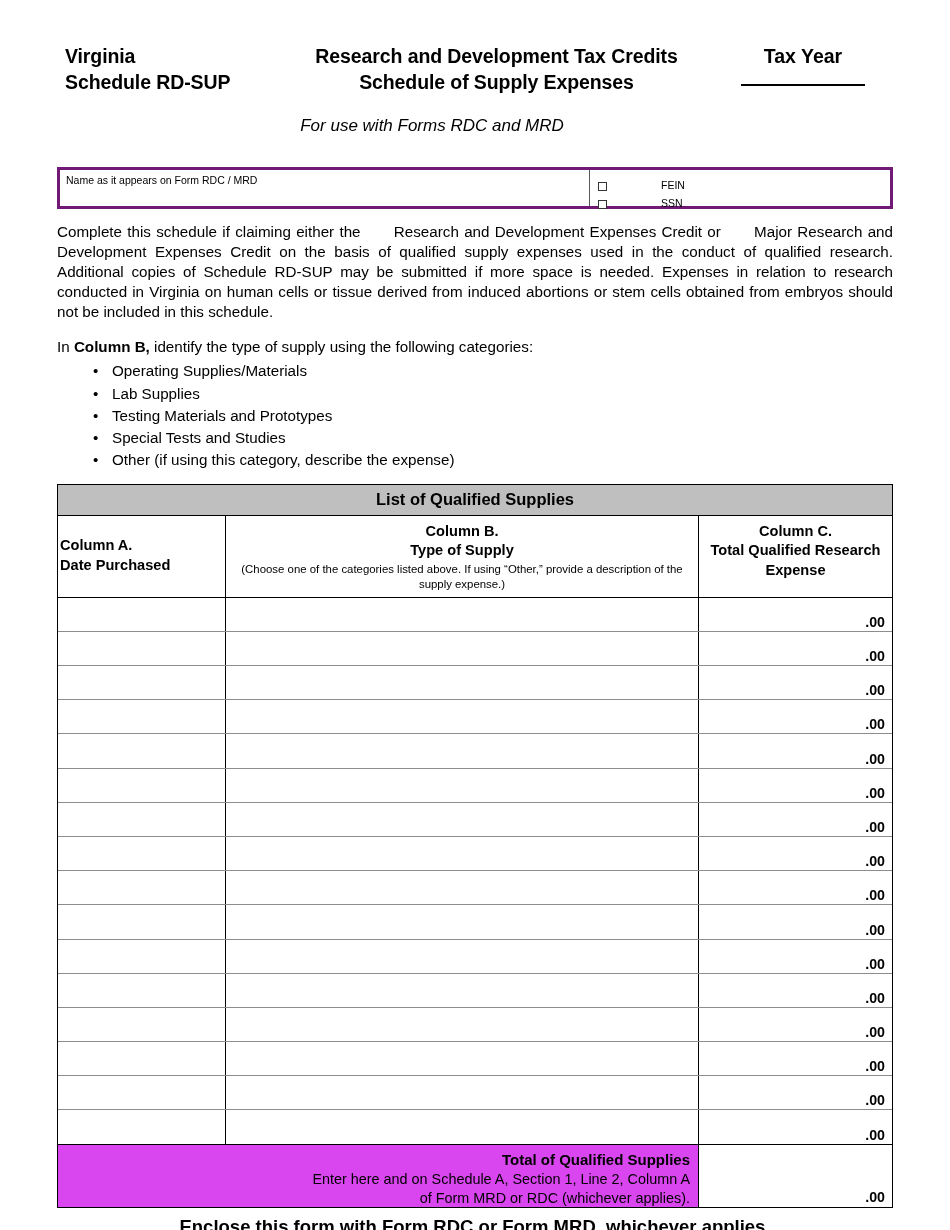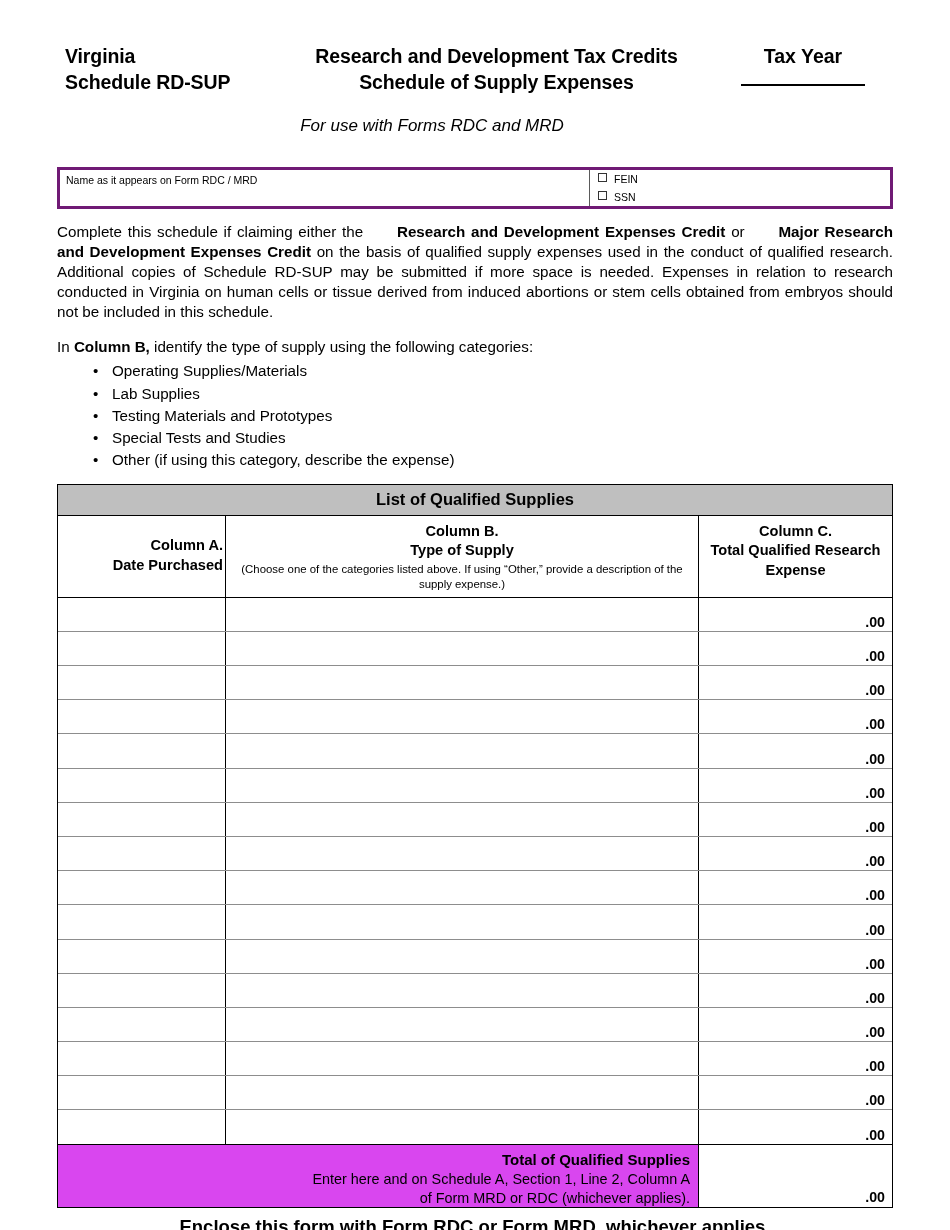--- a/index.html
+++ b/index.html
@@ -81,41 +81,42 @@
     font-size: 10.5px;
   }
   .namebox-right {
     width: 301px;
     border-left: 1px solid #5a5a5a;
     box-sizing: border-box;
     padding: 3px 0 0 8px;
   }
   .cbrow {
     display: flex;
-    align-items: flex-start;
+    align-items: flex-end;
     height: 18px;
     font-size: 10.5px;
+    gap: 47px;
   }
   .cbox {
     width: 9px;
     height: 9px;
     border: 1px solid #333;
     margin-right: 7px;
     background: #fff;
     box-sizing: border-box;
   }
 
   
   .para {
     margin-top: 13px;
     font-size: 15.2px;
     line-height: 1.31;
     text-align: justify;
   }
-  .para b { font-weight: bold; padding-left: 28px; }
+  .para b { font-weight: normal; padding-left: 28px; }
   .lead {
     margin-top: 12px;
     font-size: 15.2px;
     line-height: 1.3;
   }
   .bullets {
     margin: 4px 0 0 0;
     padding: 0;
     list-style: none;
   }
@@ -146,21 +147,21 @@
     padding: 5px 0 6px 0;
   }
   .colhead {
     display: flex;
     border-bottom: 1.2px solid #000;
   }
   .ch-a {
     width: 168px;
     box-sizing: border-box;
     border-right: 1.2px solid #000;
-    text-align: right;
+    text-align: left;
     font-weight: bold;
     font-size: 14.6px;
     line-height: 1.35;
     display: flex;
     flex-direction: column;
     justify-content: center;
     padding: 6px 2px;
   }
   .ch-b {
     flex: 1;

